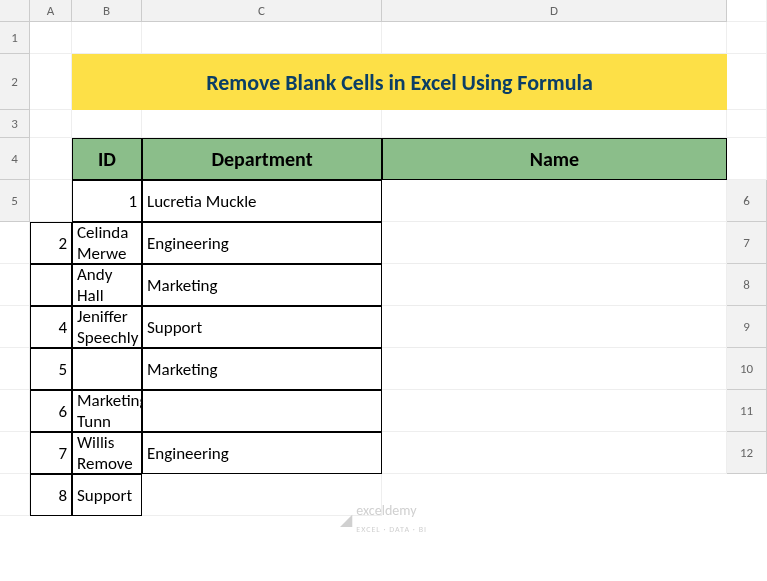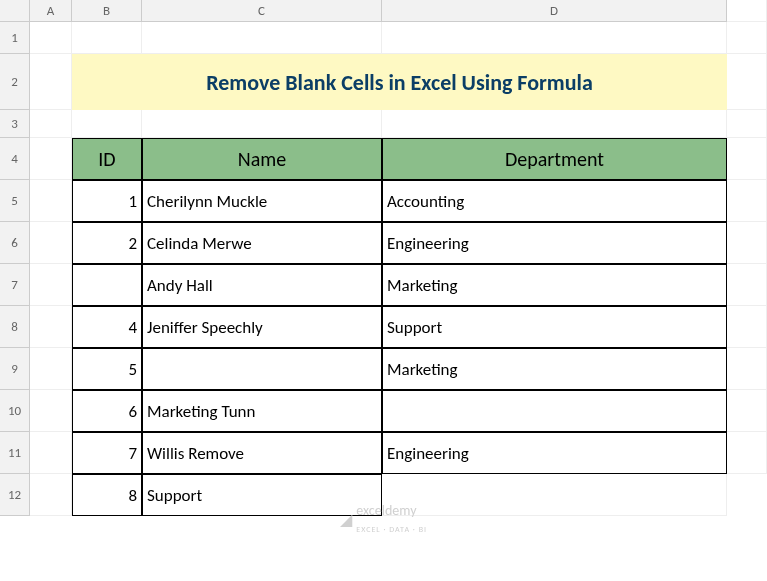--- a/index.html
+++ b/index.html
@@ -33,37 +33,37 @@
       border-bottom: 1px solid #ccc;
       cursor: pointer;
     }
     .rowhead { justify-content: center; }
     .cell {
       border-right: 1px solid #eee;
       border-bottom: 1px solid #eee;
     }
     .title {
       grid-column: 3 / 6;
-      background: #fef9c3;
+      background: #fde047;
       display: flex;
       align-items: center;
       justify-content: center;
       font-size: 22px;
       font-weight: bold;
       color: #0B3E66;
       border: none;
     }
     .tbl-head {
       background: #8BBE8A;
       border: 1px solid #000;
       display: flex;
       align-items: center;
       justify-content: center;
       font-size: 20px;
-      font-weight: normal;
+      font-weight: bold;
       color: #000;
     }
     .tbl-cell {
       border: 1px solid #000;
       display: flex;
       align-items: center;
       padding: 0 4px;
       font-size: 17px;
       color: #000;
       background: #fff;
@@ -111,29 +111,28 @@
   <div class="rowhead">3</div>
   <div class="cell"></div>
   <div class="cell"></div>
   <div class="cell"></div>
   <div class="cell"></div>
   <div class="cell"></div>
 
   <div class="rowhead">4</div>
   <div class="cell"></div>
   <div class="tbl-head">ID</div>
+  <div class="tbl-head">Department</div>
   <div class="tbl-head">Name</div>
-  <div class="tbl-head">Department</div>
   <div class="cell"></div>
 
   <div class="rowhead">5</div>
   <div class="cell"></div>
   <div class="tbl-cell idcell">1</div>
-  <div class="tbl-cell">Cherilynn Muckle</div>
-  <div class="tbl-cell">Accounting</div>
+  <div class="tbl-cell">Lucretia Muckle</div>
   <div class="cell"></div>
 
   <div class="rowhead">6</div>
   <div class="cell"></div>
   <div class="tbl-cell idcell">2</div>
   <div class="tbl-cell">Celinda Merwe</div>
   <div class="tbl-cell">Engineering</div>
   <div class="cell"></div>
 
   <div class="rowhead">7</div>

